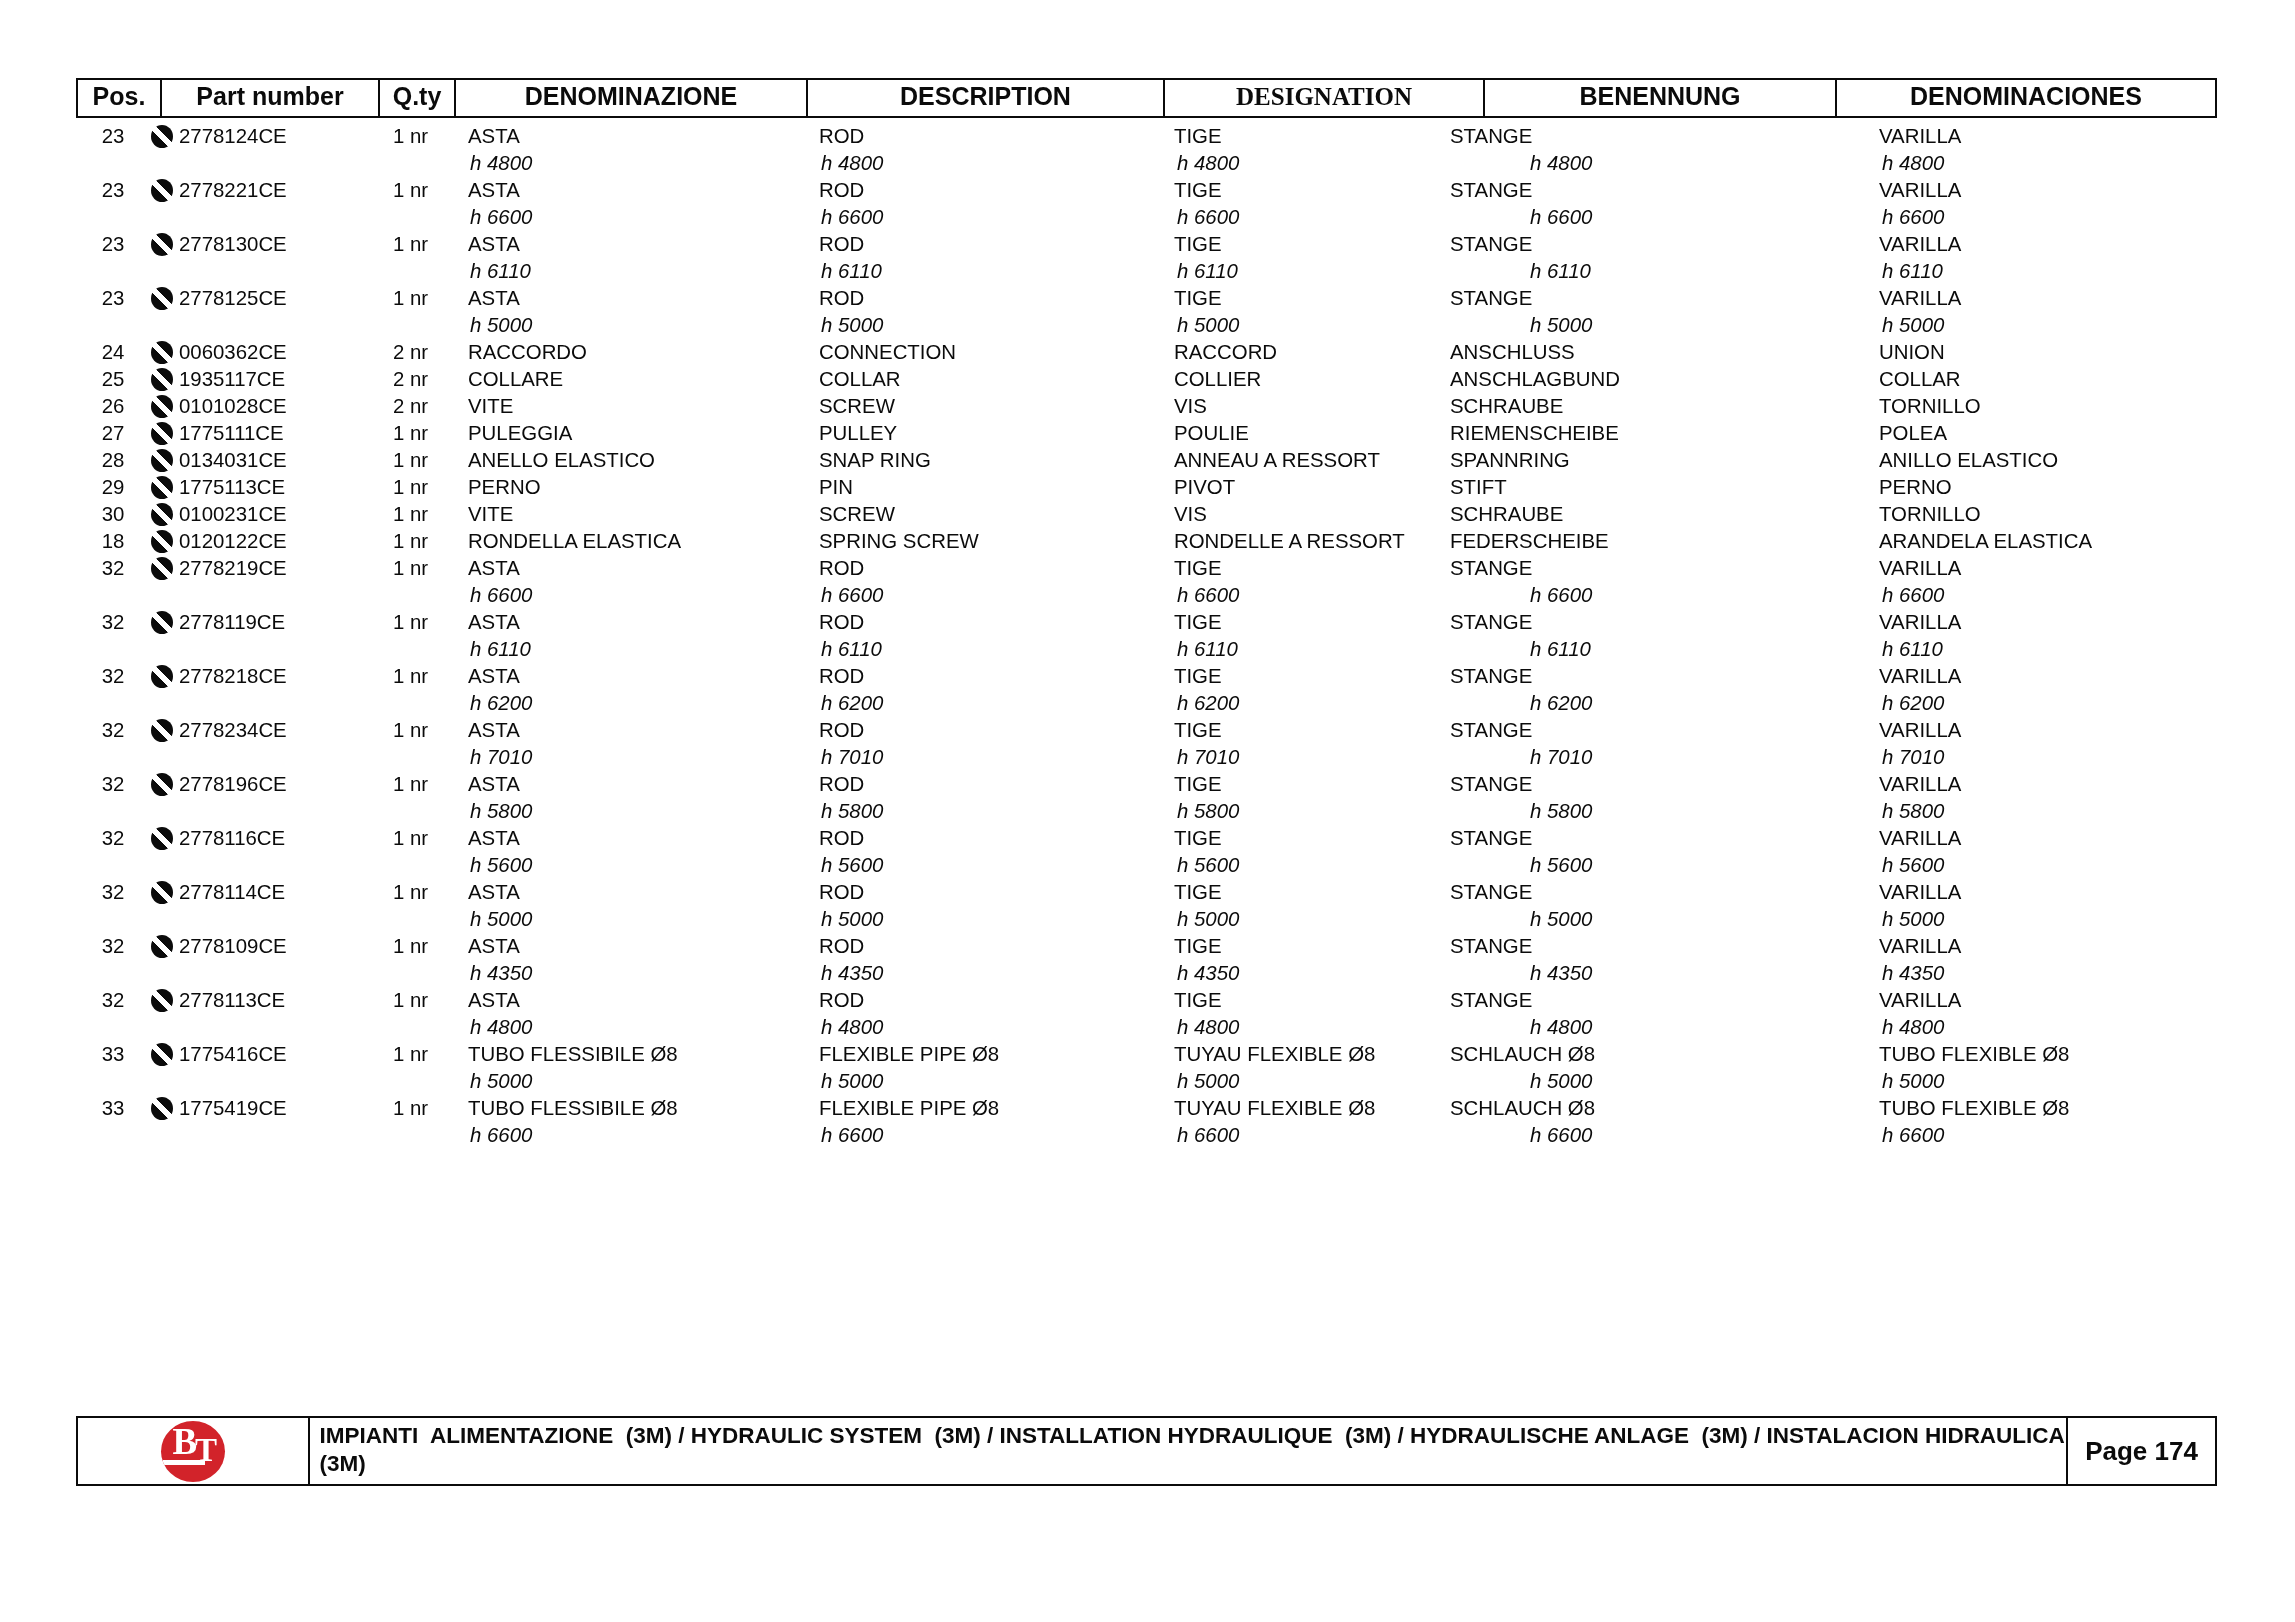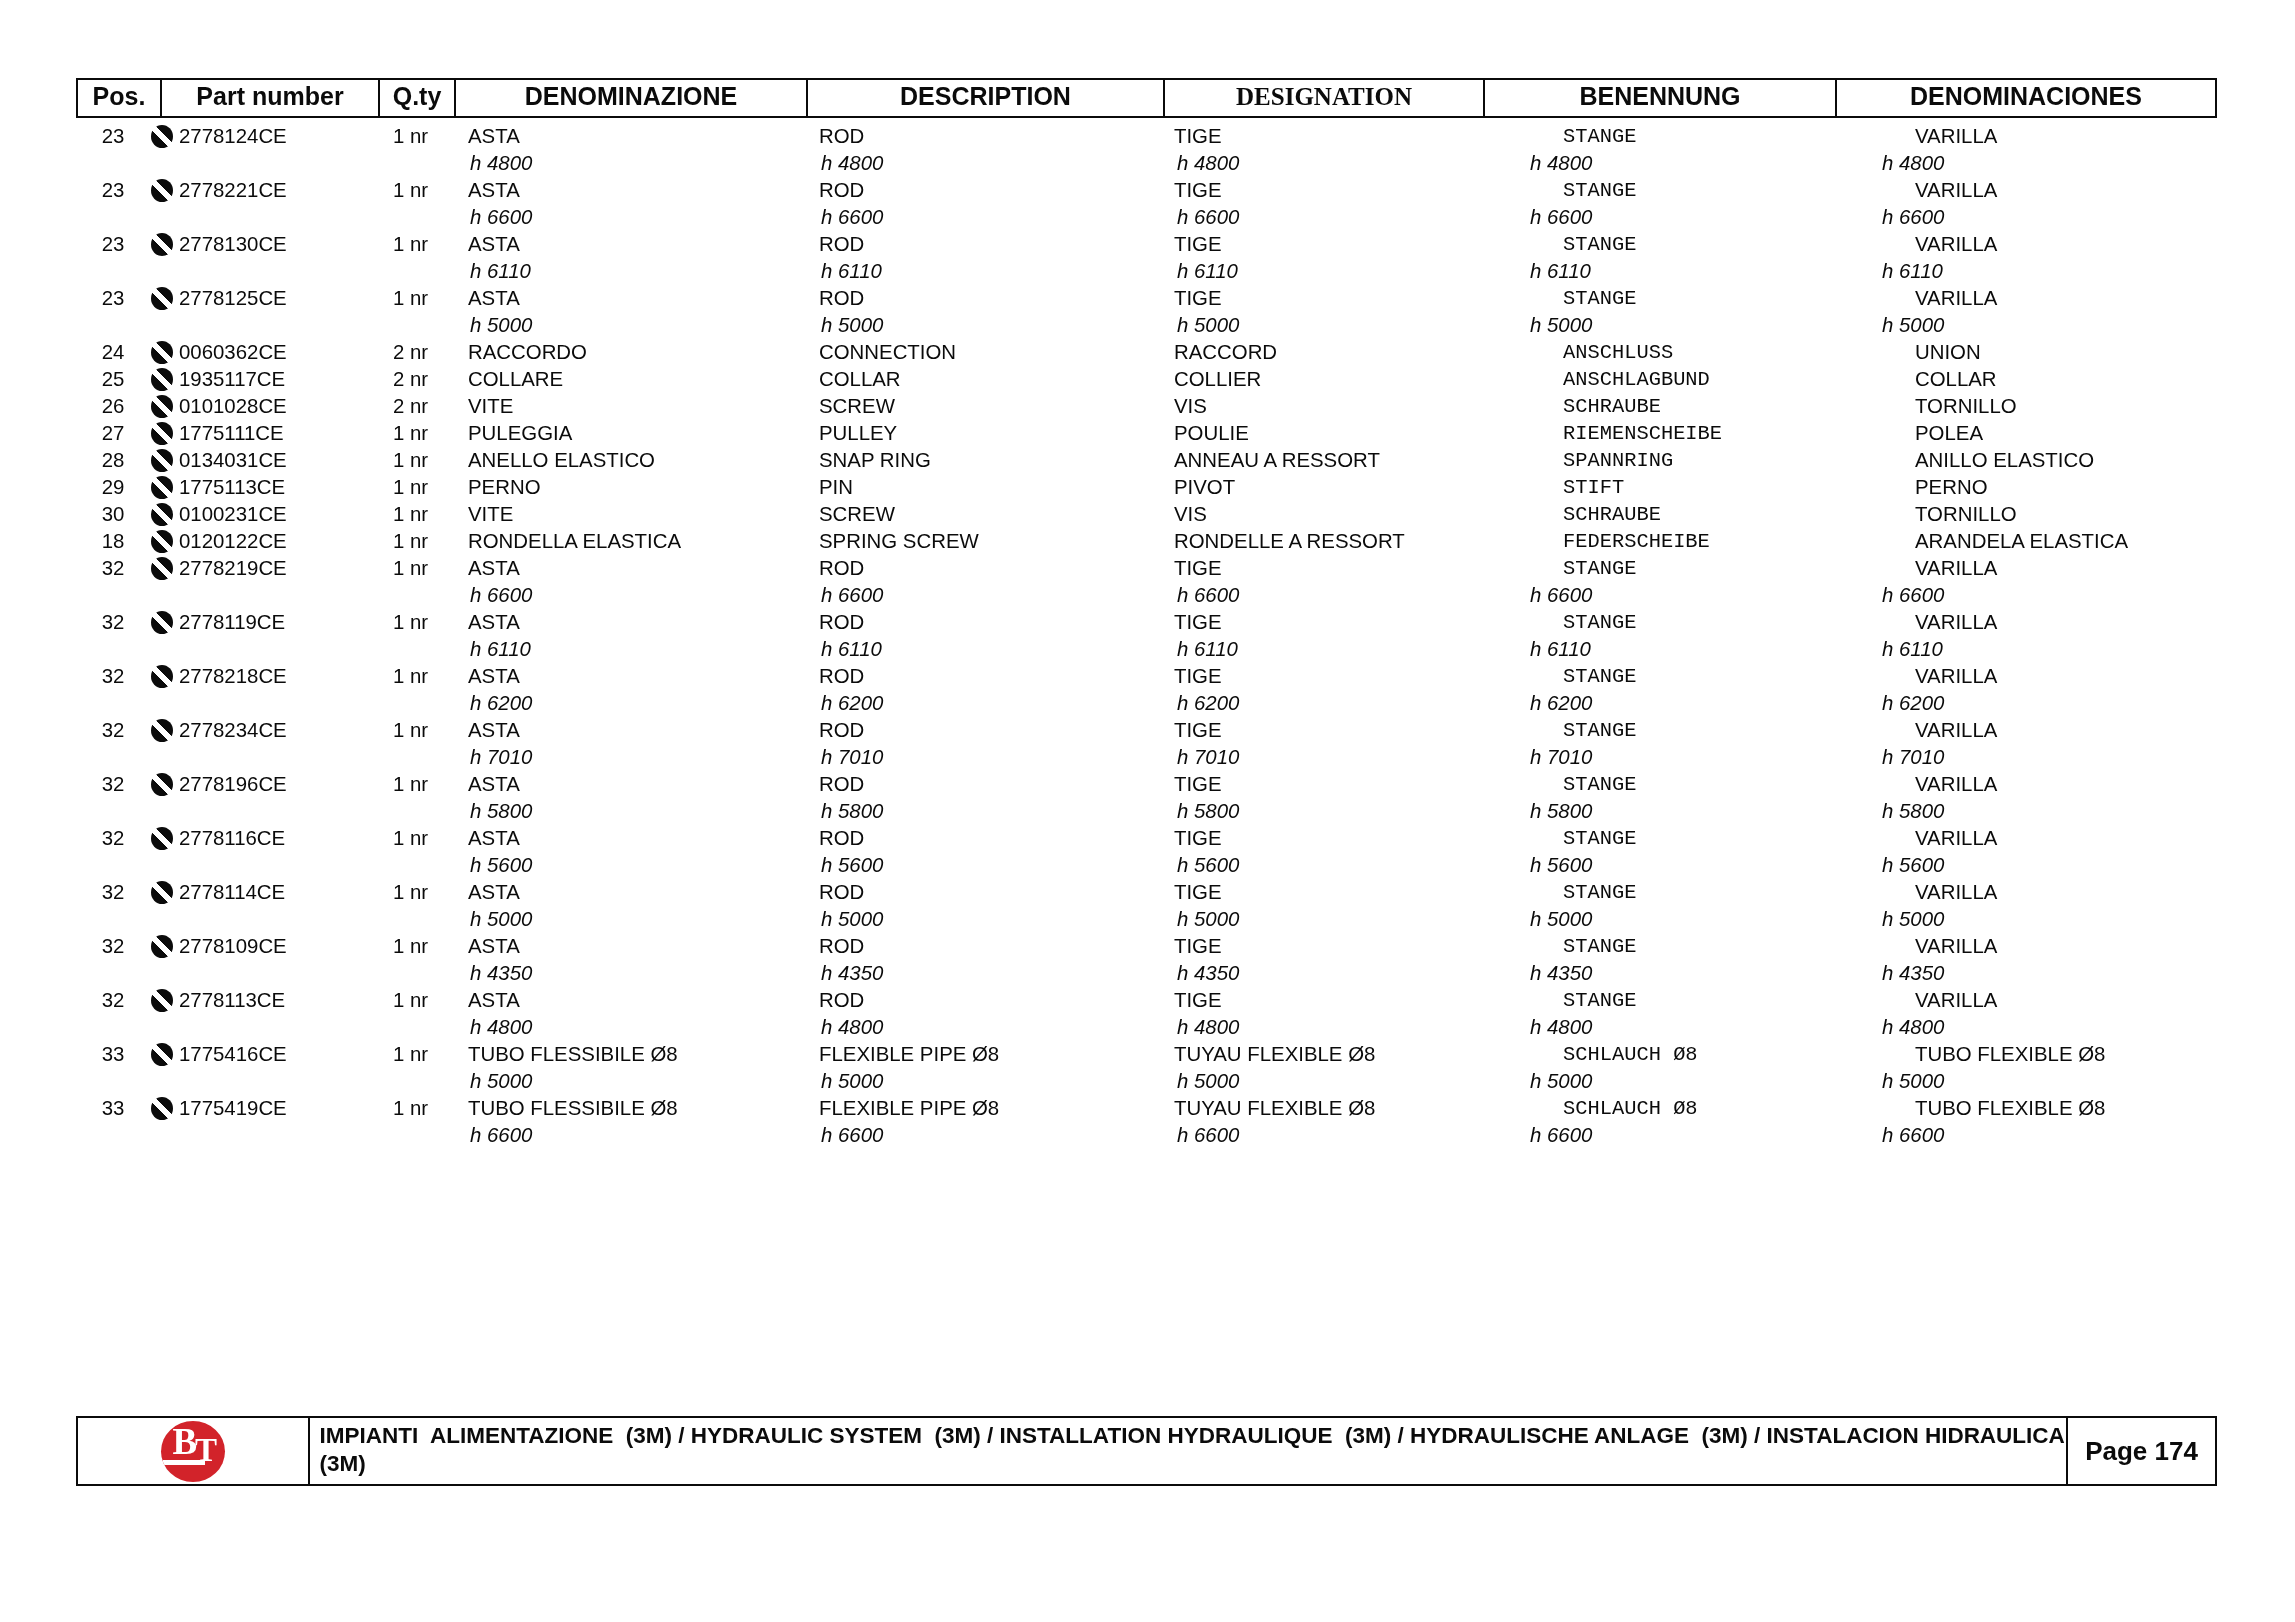--- a/index.html
+++ b/index.html
@@ -57,22 +57,22 @@
     font-size:20.4px;
     white-space:nowrap;
     color:var(--ink);
   }
   .c-pos   {left:76px;width:74px;text-align:center;}
   .c-part  {left:179px;}
   .c-qty   {left:393px;}
   .c-n0    {left:468px;}
   .c-n1    {left:819px;}
   .c-n2    {left:1174px;}
-  .c-n3    {left:1563px;font-family:Liberation Mono, monospace;}
-  .c-n4    {left:1879px;margin-left:36px;}
+  .c-n3    {left:1450px;}
+  .c-n4    {left:1879px;}
   .c-s0    {left:470px;}
   .c-s1    {left:821px;}
   .c-s2    {left:1177px;}
   .c-s3    {left:1530px;}
   .c-s4    {left:1882px;}
   .sub-val{
     font-style:italic;
     font-size:18.4px;
   }
   .ball-icon{

